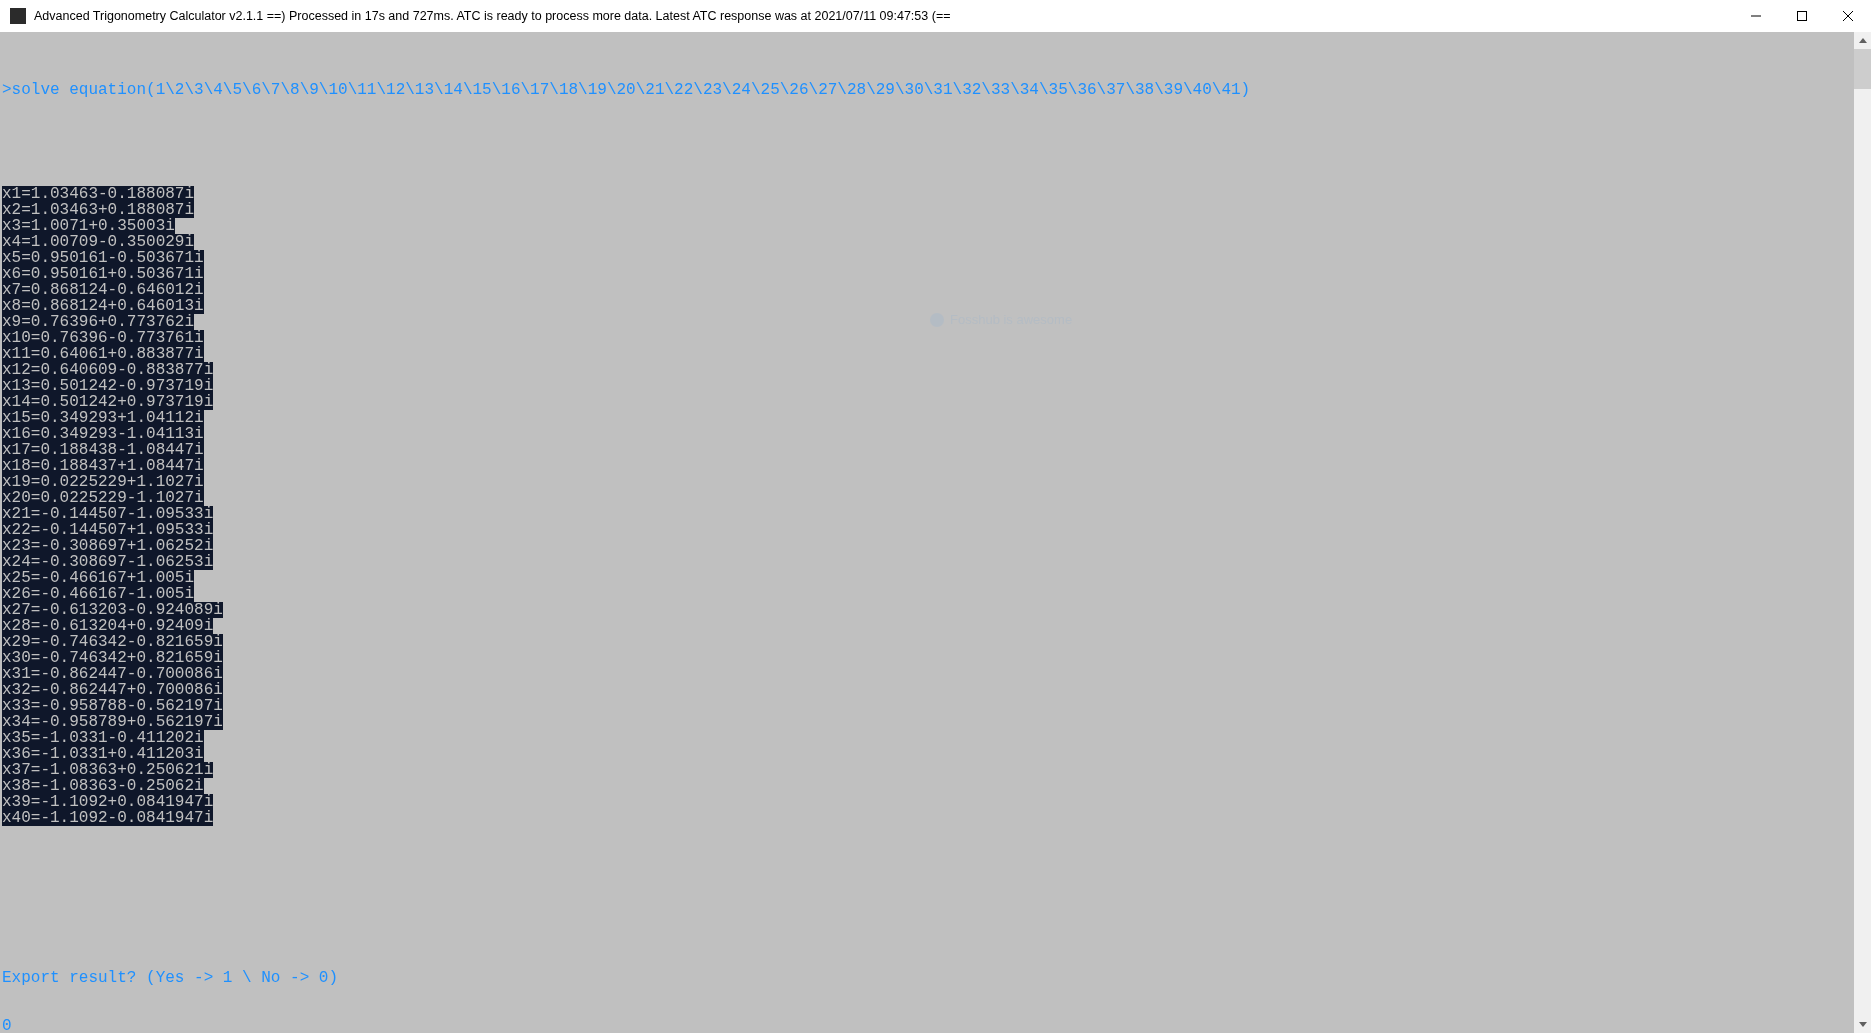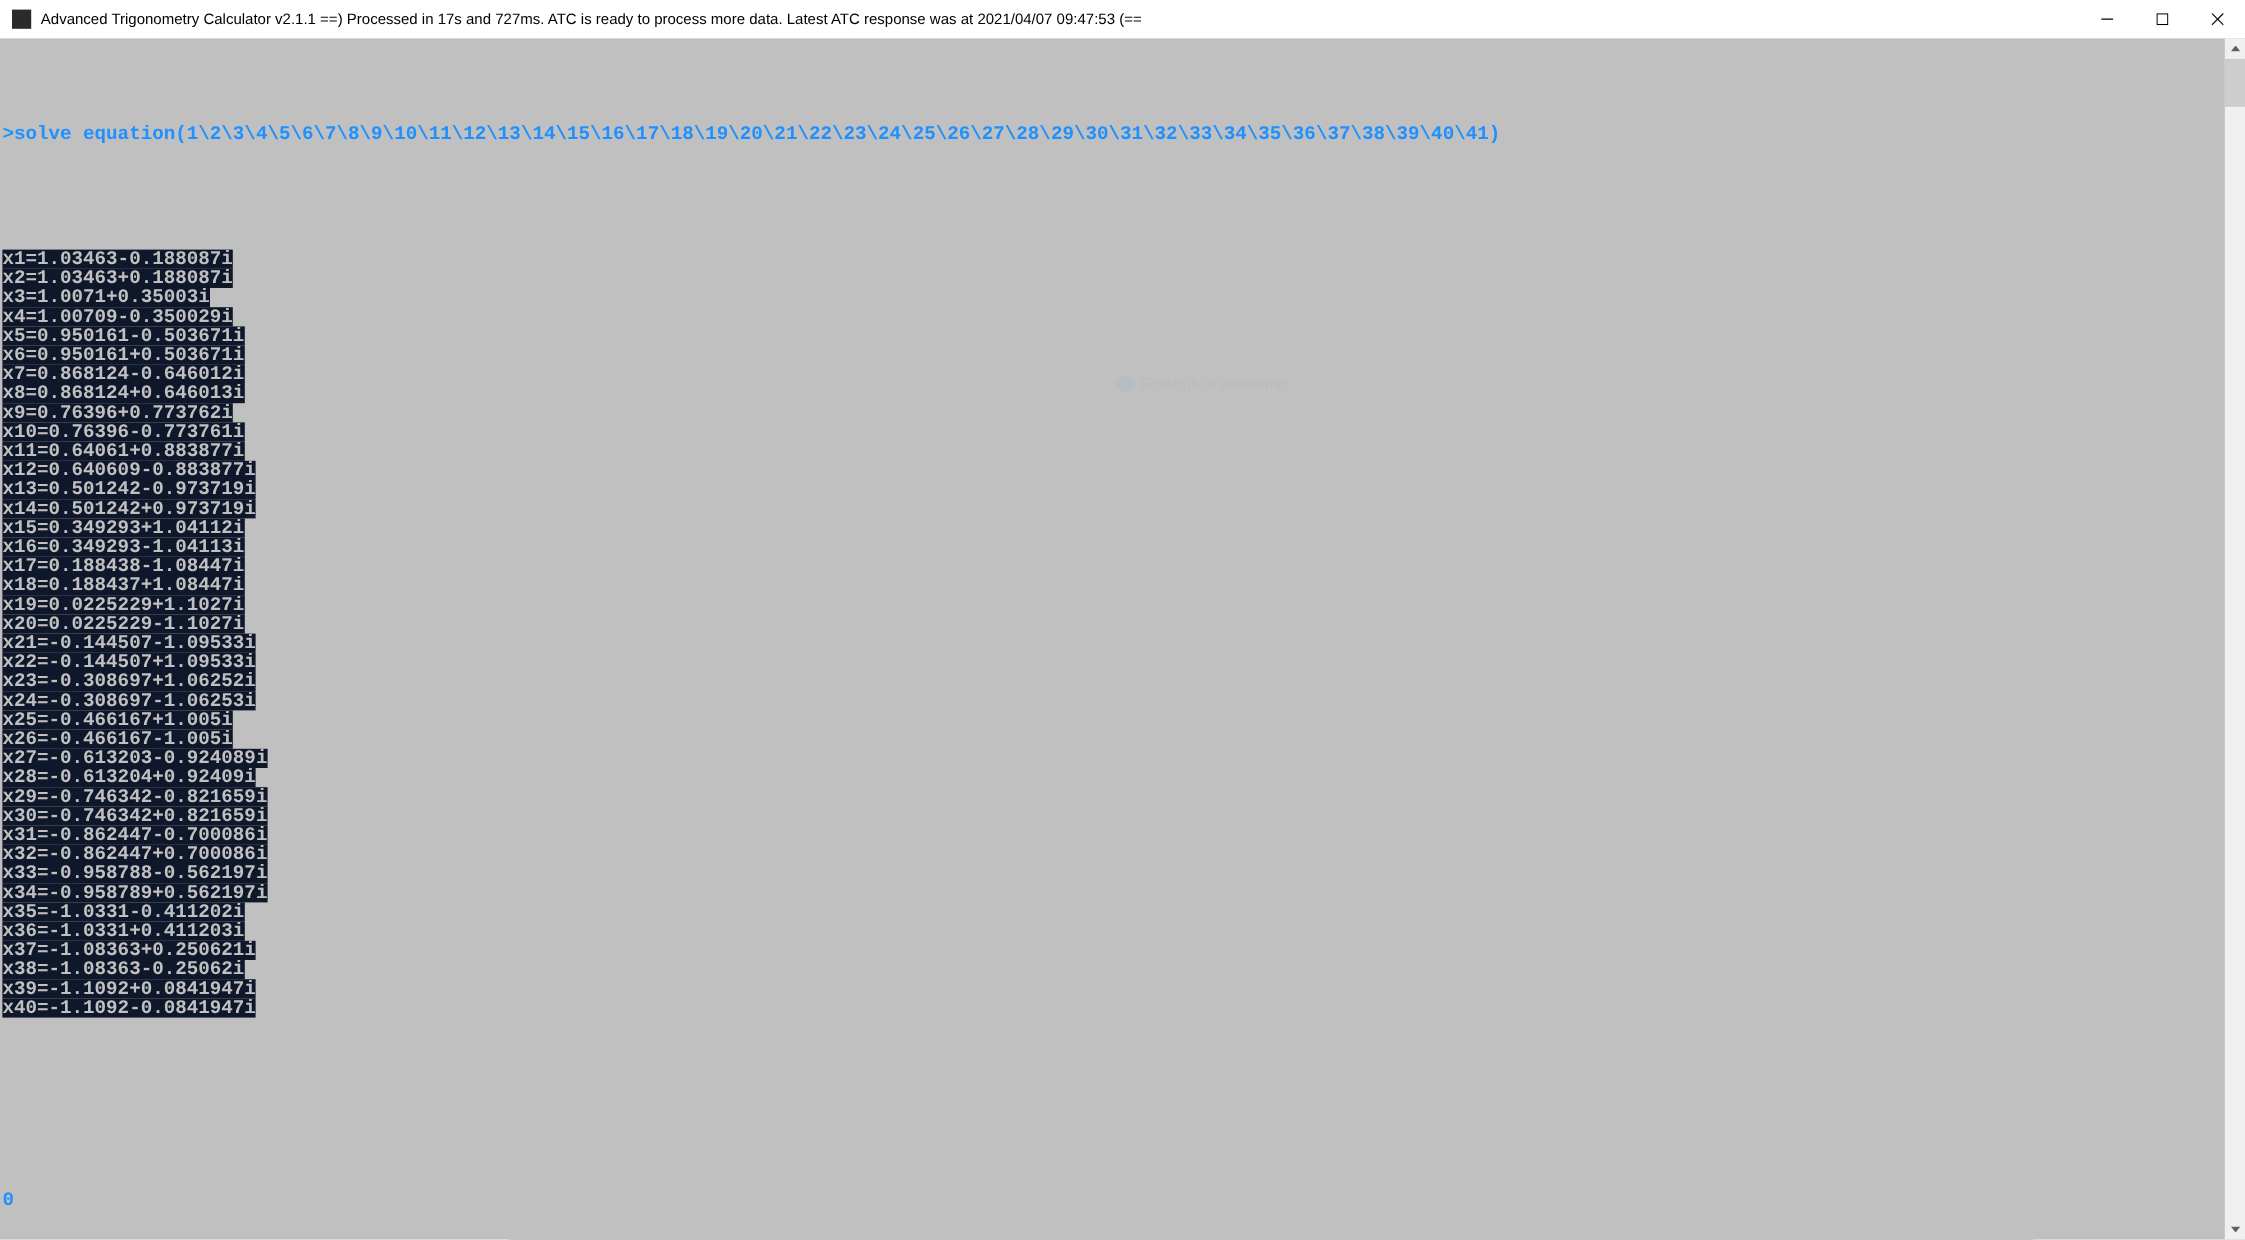--- a/index.html
+++ b/index.html
@@ -47,25 +47,24 @@
       height: calc(100% - 32px);
       background: #c0c0c0;
       display: flex;
     }
     .console {
       flex: 1;
       font-family: "Consolas","Courier New",monospace;
       font-size: 16px;
       line-height: 16px;
       color: #1e90ff;
-      padding: 8px 0 0 2px;
+      padding: 18px 0 0 2px;
       white-space: pre;
       overflow: hidden;
-      font-weight: bold;
-      margin-top: 32px;
+      font-weight: normal;
     }
     .line { height: 16px; }
     .line.sel {
       background: #0f172a;
       color: #c0c0c0;
       display: inline-block;
     }
     .line.spacing { height: 24px; }
 
     .scrollbar {
@@ -106,21 +105,21 @@
       width: 14px; height: 14px;
       border-radius: 50%;
       background: rgba(30,144,255,0.07);
     }
   </style>
 </head>
 <body>
 
 <div class="titlebar">
   <div class="titlebar-icon"></div>
-  <div class="titlebar-title">Advanced Trigonometry Calculator v2.1.1       ==) Processed in 17s and 727ms. ATC is ready to process more data. Latest ATC response was at 2021/04/07 09:47:53 (==</div>
+  <div class="titlebar-title">Advanced Trigonometry Calculator v2.1.1       ==) Processed in 17s and 727ms. ATC is ready to process more data. Latest ATC response was at 2021/07/11 09:47:53 (==</div>
   <div class="titlebar-spacer"></div>
   <div class="winbtn">
     <svg viewBox="0 0 10 10">
         <line x1="0" y1="5" x2="10" y2="5" stroke="currentColor" stroke-width="1"></line>
       </svg>
   </div>
   <div class="winbtn">
     <svg viewBox="0 0 10 10">
         <rect x="0.5" y="0.5" width="9" height="9" fill="none" stroke="currentColor" stroke-width="1"></rect>
       </svg>
@@ -133,20 +132,21 @@
   </div>
 </div>
 
 <div class="client">
   <div class="console">
     <div class="line">&gt;solve equation(1\2\3\4\5\6\7\8\9\10\11\12\13\14\15\16\17\18\19\20\21\22\23\24\25\26\27\28\29\30\31\32\33\34\35\36\37\38\39\40\41)</div>
     <div class="line spacing"></div>
     <div id="results-container"><div><span class="line sel">x1=1.03463-0.188087i</span></div><div><span class="line sel">x2=1.03463+0.188087i</span></div><div><span class="line sel">x3=1.0071+0.35003i</span></div><div><span class="line sel">x4=1.00709-0.350029i</span></div><div><span class="line sel">x5=0.950161-0.503671i</span></div><div><span class="line sel">x6=0.950161+0.503671i</span></div><div><span class="line sel">x7=0.868124-0.646012i</span></div><div><span class="line sel">x8=0.868124+0.646013i</span></div><div><span class="line sel">x9=0.76396+0.773762i</span></div><div><span class="line sel">x10=0.76396-0.773761i</span></div><div><span class="line sel">x11=0.64061+0.883877i</span></div><div><span class="line sel">x12=0.640609-0.883877i</span></div><div><span class="line sel">x13=0.501242-0.973719i</span></div><div><span class="line sel">x14=0.501242+0.973719i</span></div><div><span class="line sel">x15=0.349293+1.04112i</span></div><div><span class="line sel">x16=0.349293-1.04113i</span></div><div><span class="line sel">x17=0.188438-1.08447i</span></div><div><span class="line sel">x18=0.188437+1.08447i</span></div><div><span class="line sel">x19=0.0225229+1.1027i</span></div><div><span class="line sel">x20=0.0225229-1.1027i</span></div><div><span class="line sel">x21=-0.144507-1.09533i</span></div><div><span class="line sel">x22=-0.144507+1.09533i</span></div><div><span class="line sel">x23=-0.308697+1.06252i</span></div><div><span class="line sel">x24=-0.308697-1.06253i</span></div><div><span class="line sel">x25=-0.466167+1.005i</span></div><div><span class="line sel">x26=-0.466167-1.005i</span></div><div><span class="line sel">x27=-0.613203-0.924089i</span></div><div><span class="line sel">x28=-0.613204+0.92409i</span></div><div><span class="line sel">x29=-0.746342-0.821659i</span></div><div><span class="line sel">x30=-0.746342+0.821659i</span></div><div><span class="line sel">x31=-0.862447-0.700086i</span></div><div><span class="line sel">x32=-0.862447+0.700086i</span></div><div><span class="line sel">x33=-0.958788-0.562197i</span></div><div><span class="line sel">x34=-0.958789+0.562197i</span></div><div><span class="line sel">x35=-1.0331-0.411202i</span></div><div><span class="line sel">x36=-1.0331+0.411203i</span></div><div><span class="line sel">x37=-1.08363+0.250621i</span></div><div><span class="line sel">x38=-1.08363-0.25062i</span></div><div><span class="line sel">x39=-1.1092+0.0841947i</span></div><div><span class="line sel">x40=-1.1092-0.0841947i</span></div></div>
     <div class="line spacing"></div>
     <div class="line spacing"></div>
+    <div class="line">Export result? (Yes -&gt; 1 \ No -&gt; 0)</div>
     <div class="line">0</div>
     
     
   </div>
 
   <div class="watermark">
     <div class="wm-icon"></div>
     <span>Fosshub is awesome</span>
   </div>
 

